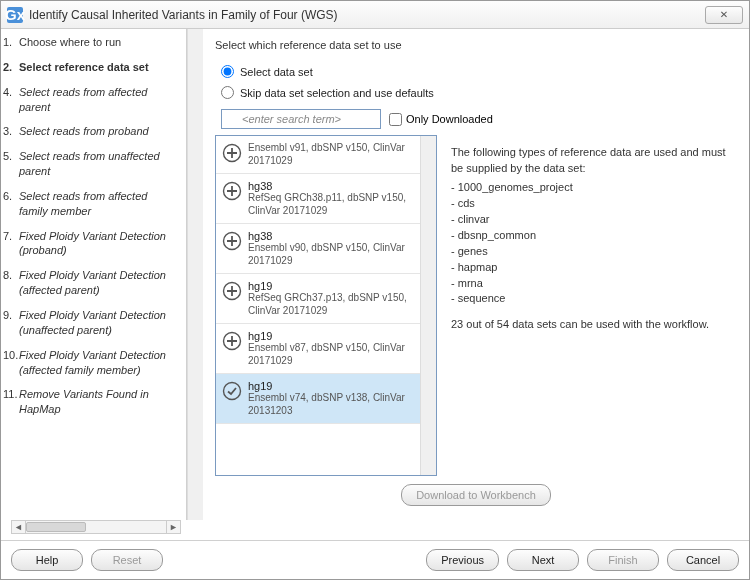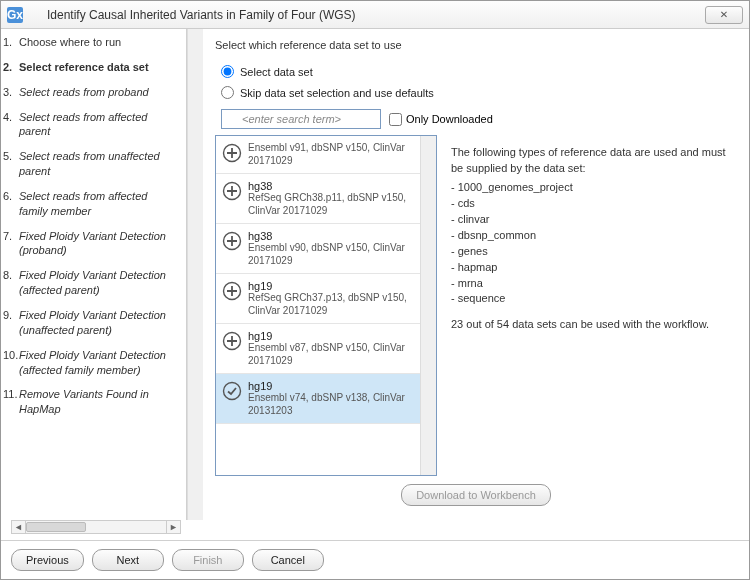--- a/index.html
+++ b/index.html
@@ -1,19 +1,19 @@
 <!DOCTYPE html>
 <html><head>
 <meta charset="utf-8">
 <style>
 * { box-sizing: border-box; margin: 0; padding: 0; }
 body { font-family: Tahoma, Arial, sans-serif; font-size: 11px; background: #fff; }
 .window { width: 750px; height: 580px; border: 1px solid #999; position: relative; display: flex; flex-direction: column; }
 .titlebar { height: 28px; background: linear-gradient(#fdfdfd, #f0f0f0); border-bottom: 1px solid #ccc; display: flex; align-items: center; padding: 0 6px; }
-.titlebar-icon { width: 16px; height: 16px; background: #4a90d9; border-radius: 2px; display: flex; align-items: center; justify-content: center; color: #fff; font-size: 12px; font-weight: bold; margin-right: 24px; }
+.titlebar-icon { width: 16px; height: 16px; background: #4a90d9; border-radius: 2px; display: flex; align-items: center; justify-content: center; color: #fff; font-size: 15px; font-weight: bold; margin-right: 6px; }
 .titlebar-text { flex: 1; font-size: 12px; color: #333; }
 .close-btn { width: 38px; height: 18px; border: 1px solid #aaa; border-radius: 3px; background: linear-gradient(#fdfdfd,#e8e8e8); display: flex; align-items: center; justify-content: center; font-size: 10px; color: #555; cursor: pointer; }
 .main { flex: 1; display: flex; overflow: hidden; }
 .sidebar { width: 186px; border-right: 1px solid #d0d0d0; overflow-y: auto; padding: 6px 0; position: relative; }
 .sidebar ol { list-style: none; padding: 0 10px 0 18px; }
 .sidebar li { margin-bottom: 10px; font-size: 11px; color: #333; line-height: 1.35; font-style: italic; position: relative; }
 .sidebar li::before { content: attr(data-num) "."; position: absolute; left: -16px; font-style: normal; }
 .sidebar li.current { font-weight: bold; font-style: normal; }
 .sidebar li.nostyle { font-style: normal; }
 .scrollbar-v { width: 16px; background: #f0f0f0; border-left: 1px solid #ddd; }
@@ -58,22 +58,22 @@
     <div class="titlebar-icon">Gx</div>
     <div class="titlebar-text">Identify Causal Inherited Variants in Family of Four (WGS)</div>
     <div class="close-btn">✕</div>
   </div>
 
   <div class="main">
     <div class="sidebar">
       <ol id="step-list">
           <li data-num="1" class="nostyle">Choose where to run</li>
           <li data-num="2" class="current">Select reference data set</li>
+          <li data-num="4">Select reads from affected parent</li>
           <li data-num="3">Select reads from proband</li>
-          <li data-num="4">Select reads from affected parent</li>
           <li data-num="5">Select reads from unaffected parent</li>
           <li data-num="6">Select reads from affected family member</li>
           <li data-num="7">Fixed Ploidy Variant Detection (proband)</li>
           <li data-num="8">Fixed Ploidy Variant Detection (affected parent)</li>
           <li data-num="9">Fixed Ploidy Variant Detection (unaffected parent)</li>
           <li data-num="10">Fixed Ploidy Variant Detection (affected family member)</li>
           <li data-num="11">Remove Variants Found in HapMap</li>
         </ol>
     </div>
     <div class="scrollbar-v"></div>
@@ -187,20 +187,24 @@
     </div>
   </div>
 
   <div class="hscroll" style="width:170px; margin-left:10px;">
     <div class="arrow left">◄</div>
     <div class="thumb"></div>
     <div class="arrow right">►</div>
   </div>
 
   <div class="footer">
+    <div class="footer-left">
+      <button class="btn">Help</button>
+      <button class="btn" disabled="">Reset</button>
+    </div>
     <div class="footer-right">
       <button class="btn">Previous</button>
       <button class="btn">Next</button>
       <button class="btn" disabled="">Finish</button>
       <button class="btn">Cancel</button>
     </div>
   </div>
 </div>
 
 </body></html>

